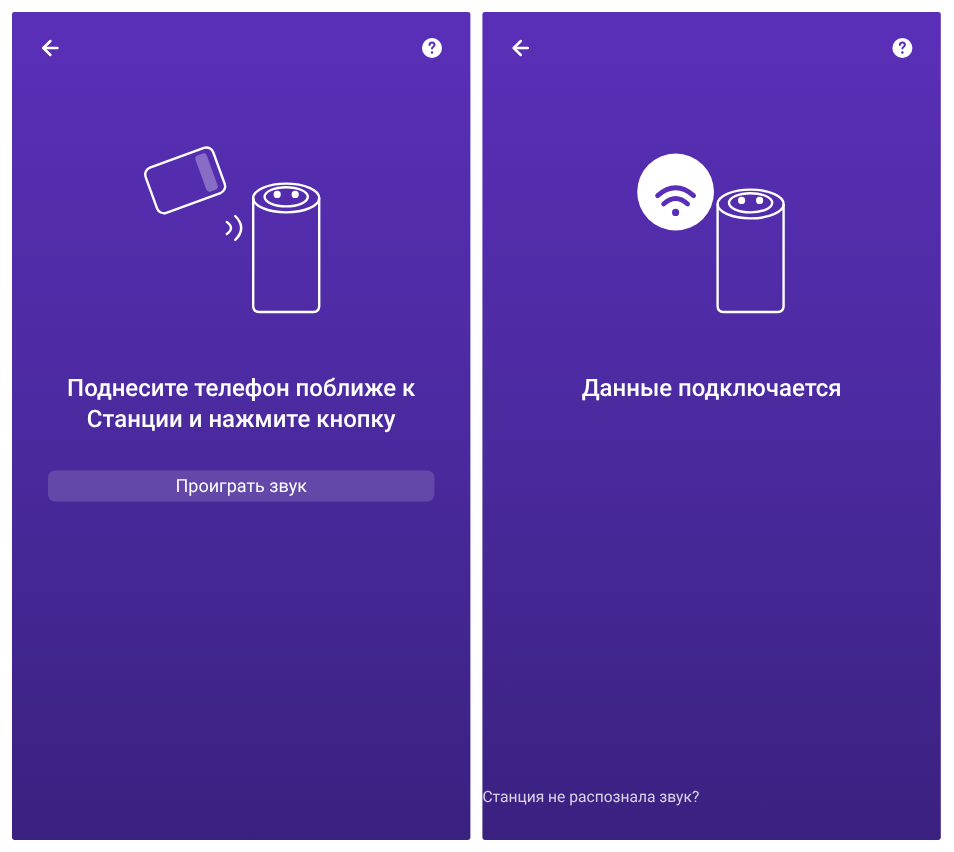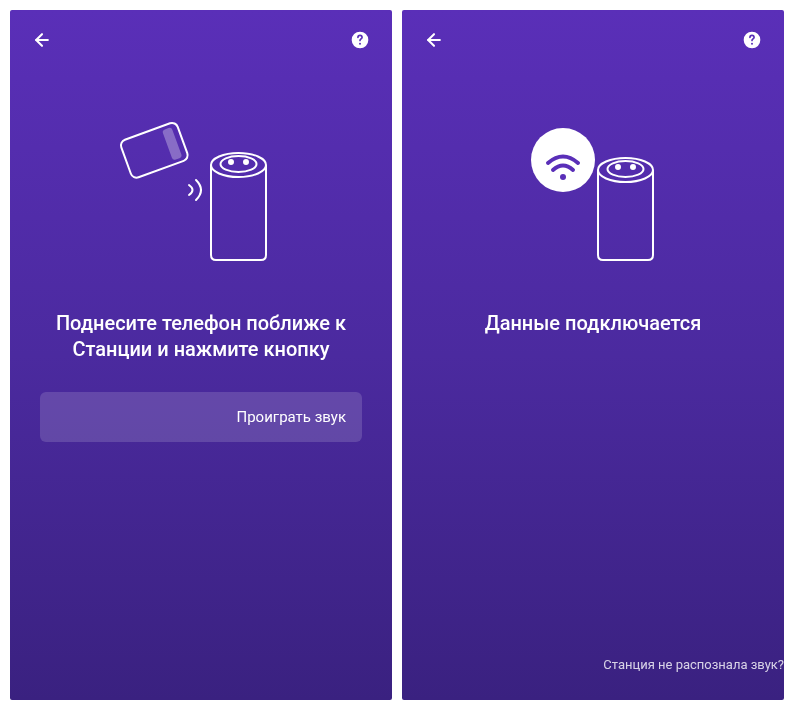--- a/index.html
+++ b/index.html
@@ -55,33 +55,33 @@
       line-height: 1.3;
       margin-bottom: 14px;
     }
     .subtitle {
       font-size: 14px;
       line-height: 1.5;
       color: rgba(255,255,255,0.85);
     }
     .button {
       margin: 30px 30px 0;
-      padding: 16px;
+      padding: 4px;
       background: rgba(255,255,255,0.15);
       border-radius: 6px;
-      text-align: right;
+      text-align: center;
       font-size: 15px;
       cursor: pointer;
     }
     .bottom-link {
       position: absolute;
       bottom: 28px;
       left: 0;
       right: 0;
-      text-align: right;
+      text-align: left;
       font-size: 13px;
       color: rgba(255,255,255,0.8);
       cursor: pointer;
     }
   </style>
 </head>
 <body>
 
 <div class="screen">
   <div class="top-bar">

